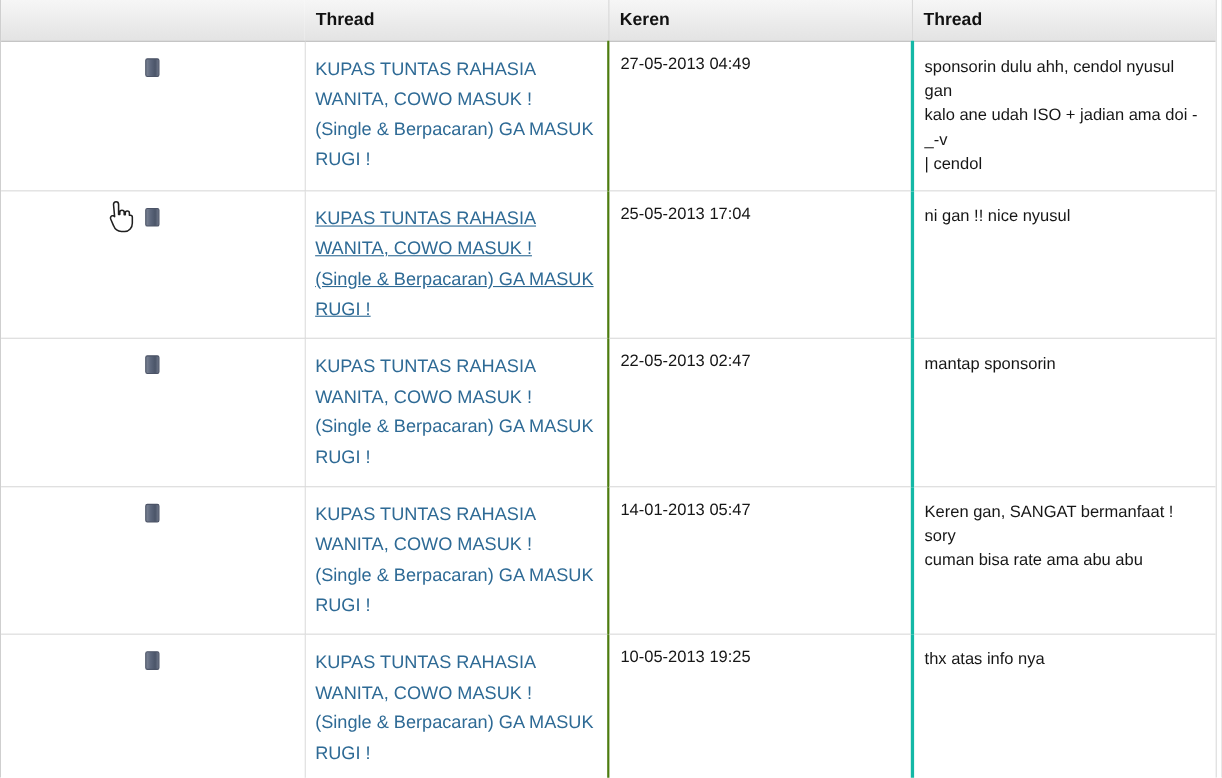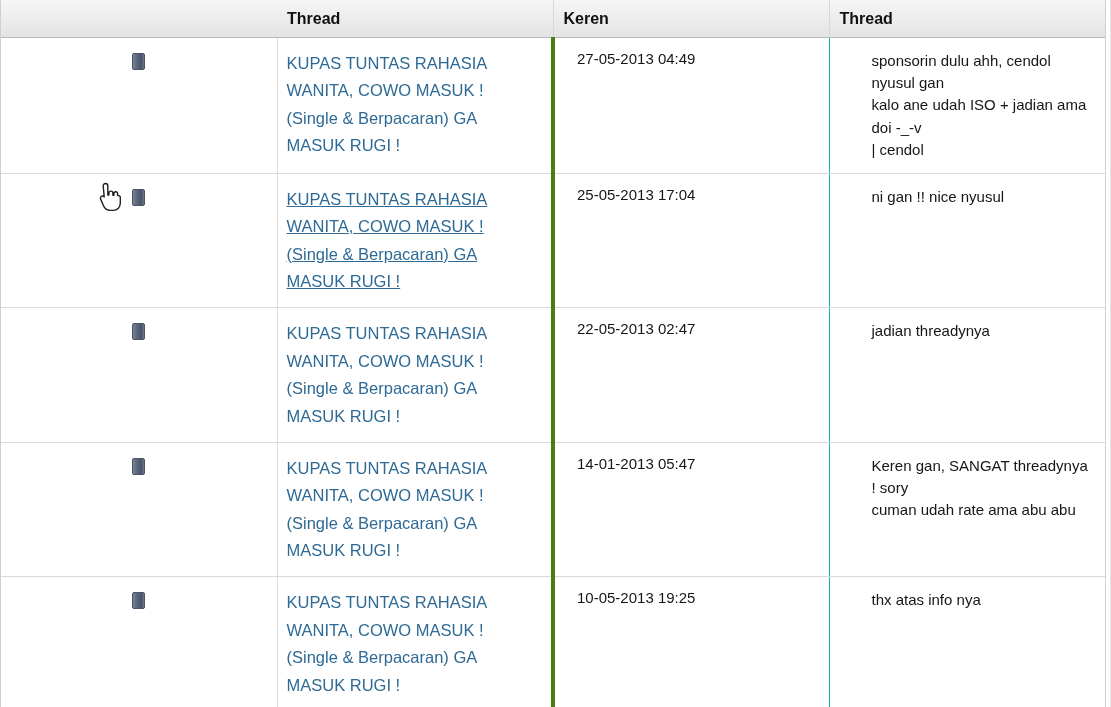--- a/index.html
+++ b/index.html
@@ -85,27 +85,27 @@
     border-bottom: none;
   }
 
   td.cell-icon {
     width: 43px;
     border-right: 1px solid #dddddd;
     padding: 0;
     text-align: center;
   }
   td.cell-thread {
-    border-right: 4px solid #4d7c0f;
+    border-right: 2px solid #4d7c0f;
     padding: 12px 12px 12px 9px;
   }
   td.cell-date {
     width: 170px;
-    border-right: 1px solid #14b8a6;
-    padding: 12px 8px 12px 22px;
+    border-right: 3px solid #14b8a6;
+    padding: 12px 8px 12px 10px;
     font-size: 15px;
     color: #161616;
     white-space: nowrap;
   }
   td.cell-comment {
     padding: 12px 12px 12px 10px;
     font-size: 15px;
     color: #161616;
     line-height: 1.48;
   }
@@ -130,21 +130,21 @@
     text-decoration: none;
     font-size: 16.5px;
     line-height: 1.66;
     display: block;
   }
   a.thread-link .ln { display: block; }
   tr.hovered a.thread-link {
     text-decoration: underline;
   }
 
-  .comment-line { display: block; margin-left: 32px; }
+  .comment-line { display: block; }
 
   
   #cursor {
     position: absolute;
     left: 97px;
     top: 182px;
     width: 26px;
     height: 30px;
     pointer-events: none;
     z-index: 50;
@@ -200,35 +200,35 @@
         <tr>
           <td class="cell-icon"><span class="status-icon gray"></span></td>
           <td class="cell-thread">
             <a class="thread-link">
               <span class="ln">KUPAS TUNTAS RAHASIA WANITA, COWO MASUK !</span>
               <span class="ln">(Single &amp; Berpacaran) GA MASUK RUGI !</span>
             </a>
           </td>
           <td class="cell-date">22-05-2013 02:47</td>
           <td class="cell-comment">
-            <span class="comment-line">jadian threadynya</span>
+            <span class="comment-line">mantap sponsorin</span>
           </td>
         </tr>
         <tr>
           <td class="cell-icon"><span class="status-icon gray"></span></td>
           <td class="cell-thread">
             <a class="thread-link">
               <span class="ln">KUPAS TUNTAS RAHASIA WANITA, COWO MASUK !</span>
               <span class="ln">(Single &amp; Berpacaran) GA MASUK RUGI !</span>
             </a>
           </td>
           <td class="cell-date">14-01-2013 05:47</td>
           <td class="cell-comment">
-            <span class="comment-line">Keren gan, SANGAT threadynya ! sory</span>
-            <span class="comment-line">cuman udah rate ama abu abu</span>
+            <span class="comment-line">Keren gan, SANGAT bermanfaat ! sory</span>
+            <span class="comment-line">cuman bisa rate ama abu abu</span>
           </td>
         </tr>
         <tr>
           <td class="cell-icon"><span class="status-icon gray"></span></td>
           <td class="cell-thread">
             <a class="thread-link">
               <span class="ln">KUPAS TUNTAS RAHASIA WANITA, COWO MASUK !</span>
               <span class="ln">(Single &amp; Berpacaran) GA MASUK RUGI !</span>
             </a>
           </td>

